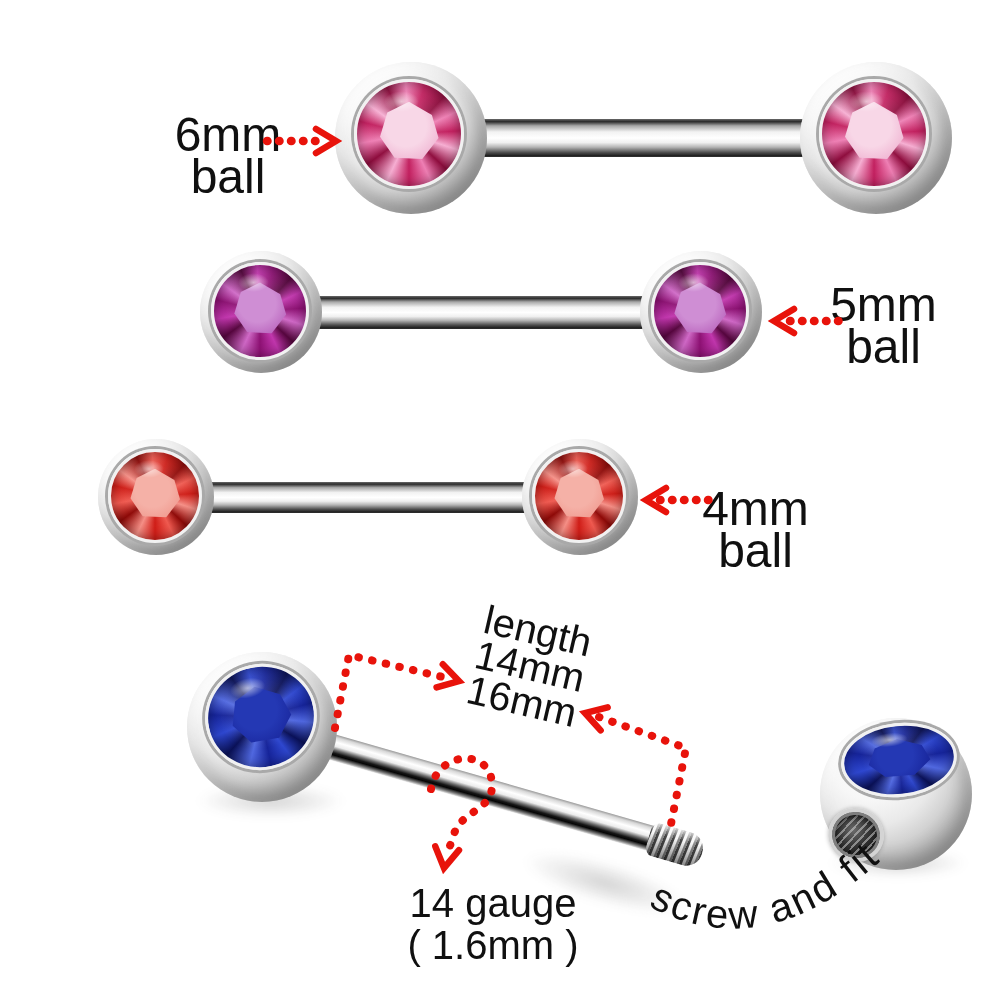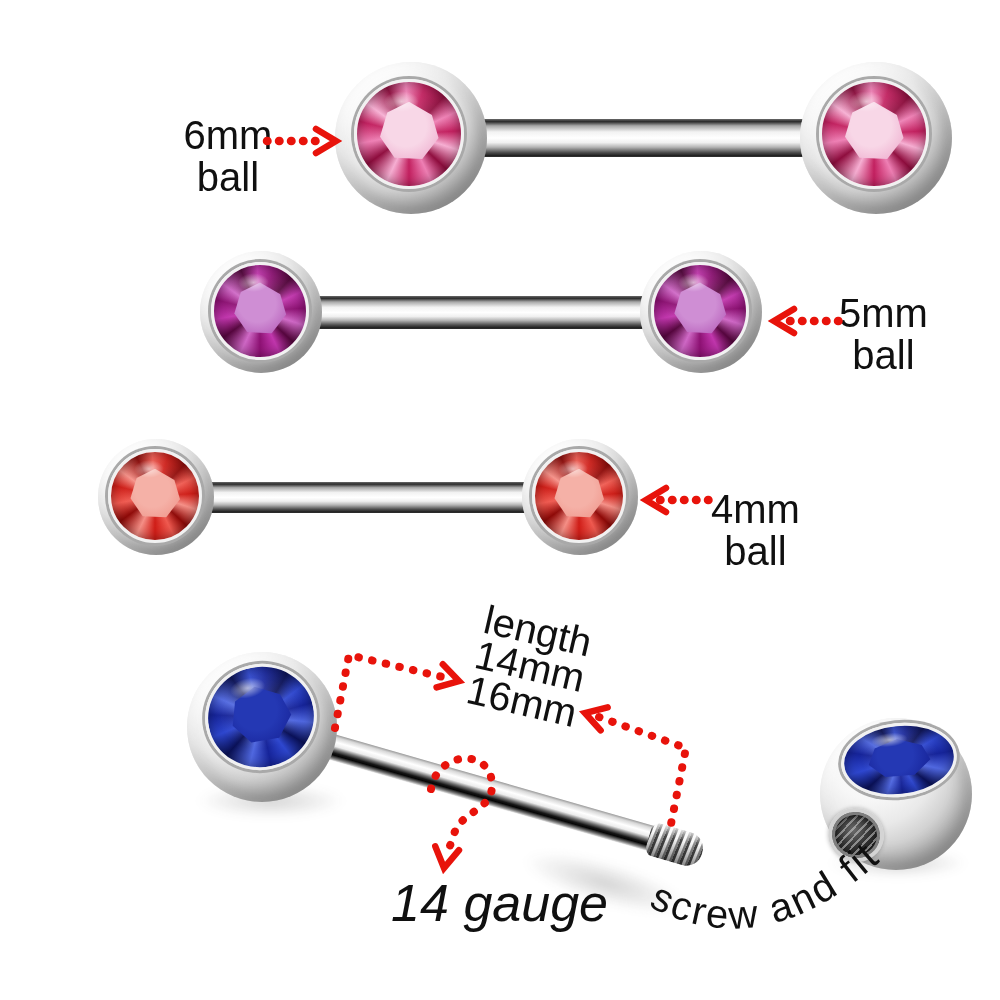--- a/index.html
+++ b/index.html
@@ -55,23 +55,23 @@
     position:absolute;border-radius:50%;z-index:3;
     border:4px solid #d4d4d4;
     box-shadow:inset 0 0 0 3px #7e7e7e, inset 2px 2px 7px #000, 0 0 4px rgba(0,0,0,.25);
     background:
       repeating-linear-gradient(115deg,rgba(205,205,205,.55) 0 2px,rgba(0,0,0,0) 2px 6px),
       radial-gradient(circle at 42% 42%,#6b6b6b 0%,#3a3a3a 35%,#1c1c1c 65%,#0c0c0c 100%);
   }
   .soft-shadow{position:absolute;z-index:0;border-radius:50%;
     background:radial-gradient(ellipse,rgba(40,40,40,.20),rgba(40,40,40,0) 70%);filter:blur(4px);}
   
-  .lbl{position:absolute;z-index:4;font-size:40px;line-height:42px;text-align:center;letter-spacing:0;}
+  .lbl{position:absolute;z-index:4;font-size:48px;line-height:42px;text-align:center;letter-spacing:0;}
   .length-lbl{position:absolute;z-index:4;font-size:40px;line-height:36px;text-align:center;transform:rotate(13deg);}
-  .gauge-lbl{position:absolute;z-index:4;font-size:52px;line-height:42px;text-align:right;font-style:italic;}
+  .gauge-lbl{position:absolute;z-index:4;font-size:40px;line-height:42px;text-align:center;}
   
   .overlay{position:absolute;left:0;top:0;z-index:5;pointer-events:none;}
   .dots{stroke:var(--accent);stroke-width:8;fill:none;stroke-linecap:round;stroke-dasharray:0.5 13.5;}
   .dots-tight{stroke:var(--accent);stroke-width:8.5;fill:none;stroke-linecap:round;stroke-dasharray:0.5 11.5;}
   .head{stroke:var(--accent);stroke-width:6.5;fill:none;stroke-linecap:round;stroke-linejoin:miter;}
   .curved-text{fill:var(--text);font-family:"Liberation Sans","DejaVu Sans",sans-serif;font-size:40px;letter-spacing:2.5px;}
 </style>
 </head>
 <body>
 
@@ -123,35 +123,36 @@
     <div class="ball" style="left:820px;top:718px;width:152px;height:152px;">
       <div class="gem" style="left: 21px; top: 5px; width: 110px; height: 68px; transform: rotate(-6deg); --g-dark: #0a1158; --g-deep: #16249a; --g-mid: #2e47cf; --g-light: #5068e0; --g-table: #2438b4; --g-tedge: #141f93;"></div>
       <div class="socket" style="left:8px;top:90px;width:48px;height:46px;transform:rotate(18deg);"></div>
     </div>
   </div>
 
   <div class="lbl" style="left:153px;top:114px;width:150px;">
     <div>6mm</div>
     <div>ball</div>
   </div>
-  <div class="lbl" style="left:806px;top:292px;width:155px;">
+  <div class="lbl" style="left:806px;top:284px;width:155px;">
     <div>5mm</div>
     <div>ball</div>
   </div>
   <div class="lbl" style="left:678px;top:488px;width:155px;">
     <div>4mm</div>
     <div>ball</div>
   </div>
   <div class="length-lbl" style="left:416px;top:612px;width:228px;">
     <div>length</div>
     <div>14mm</div>
     <div>16mm</div>
   </div>
   <div class="gauge-lbl" style="left:378px;top:882px;width:230px;">
     <div>14 gauge</div>
+    <div>( 1.6mm )</div>
   </div>
 
   <svg class="overlay" width="1000" height="1000" viewBox="0 0 1000 1000">
     <defs>
       <path id="screwPath" d="M 648 906 Q 768 970 890 852" fill="none"></path>
     </defs>
 
     <polyline class="dots-tight" points="267,141 320,141"></polyline>
     <path class="head" d="M -20 -12 L 0 0 L -20 12" transform="translate(336,141)"></path>
 

